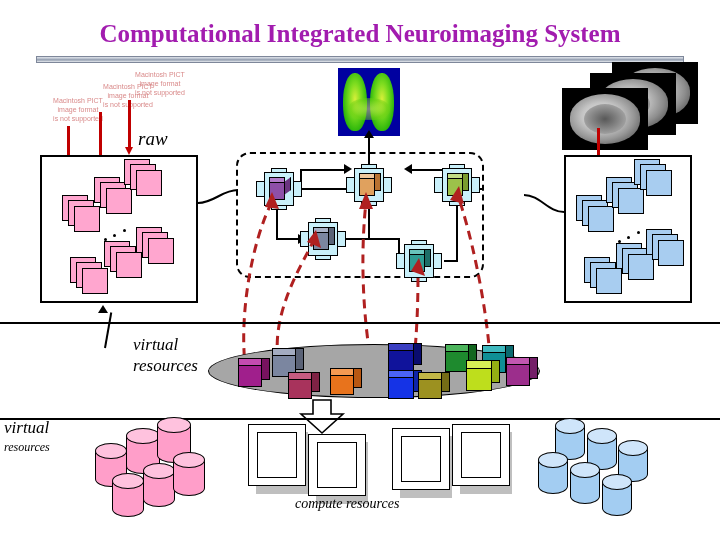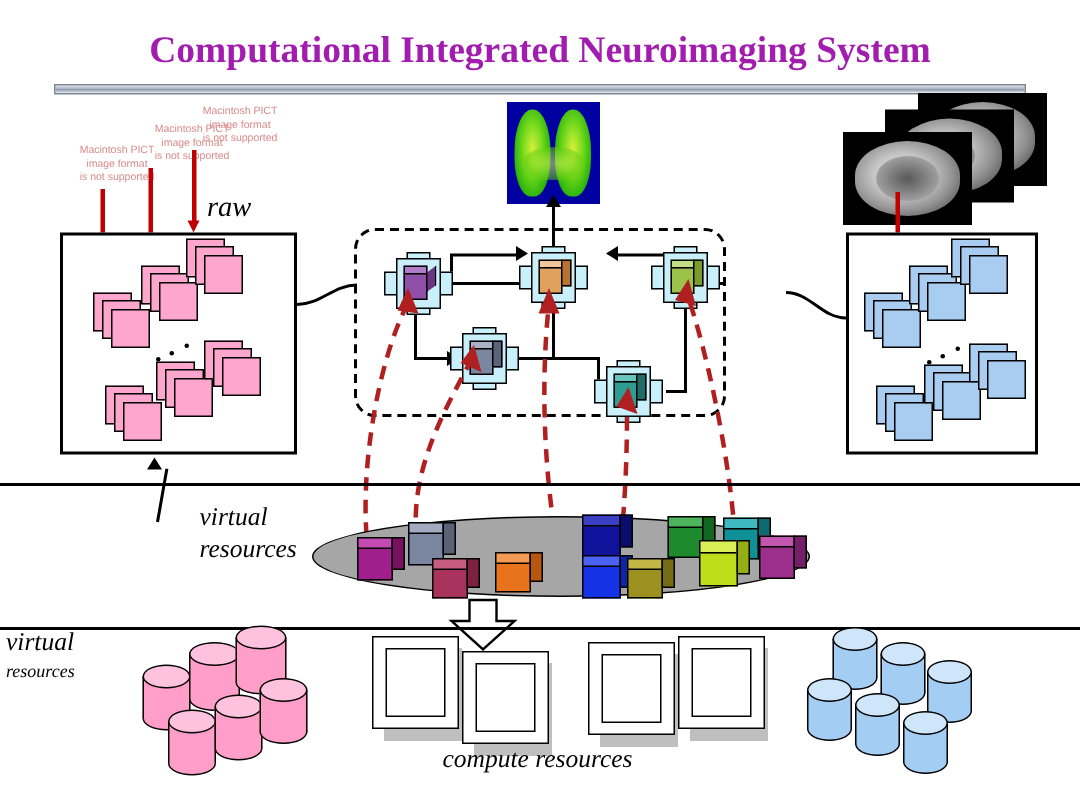--- a/index.html
+++ b/index.html
@@ -513,15 +513,15 @@
     <div class="o"></div>
       <div class="i"></div>
   </div>
   <div class="cbox" style="left:452px;top:424px;width:58px;height:62px;">
     <div class="sh" style="left:50px;top:8px;width:10px;height:62px;"></div>
     <div class="sh" style="left:8px;top:60px;width:52px;height:10px;"></div>
     <div class="o"></div>
       <div class="i"></div>
   </div>
 
-  <div class="lbl" style="left:295px;top:496px;font-size:17px;">compute resources</div>
+  <div class="lbl" style="left:295px;top:496px;font-size:14px;">compute resources</div>
 
 </div>
 
 </body></html>

